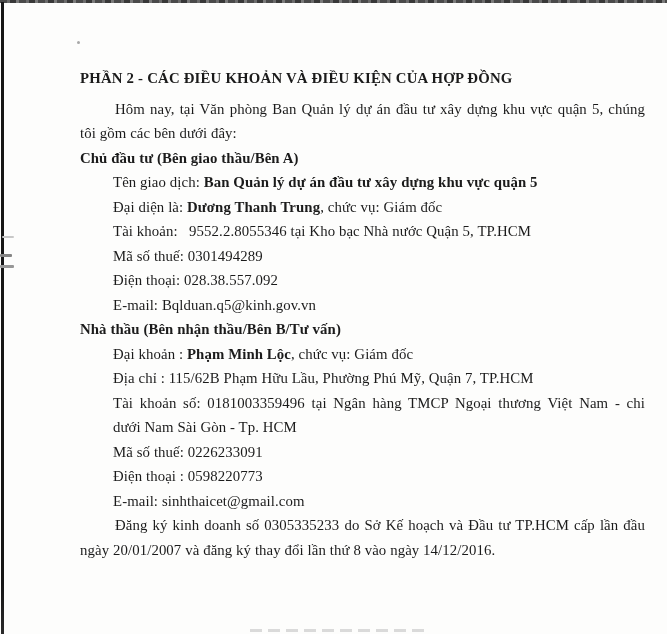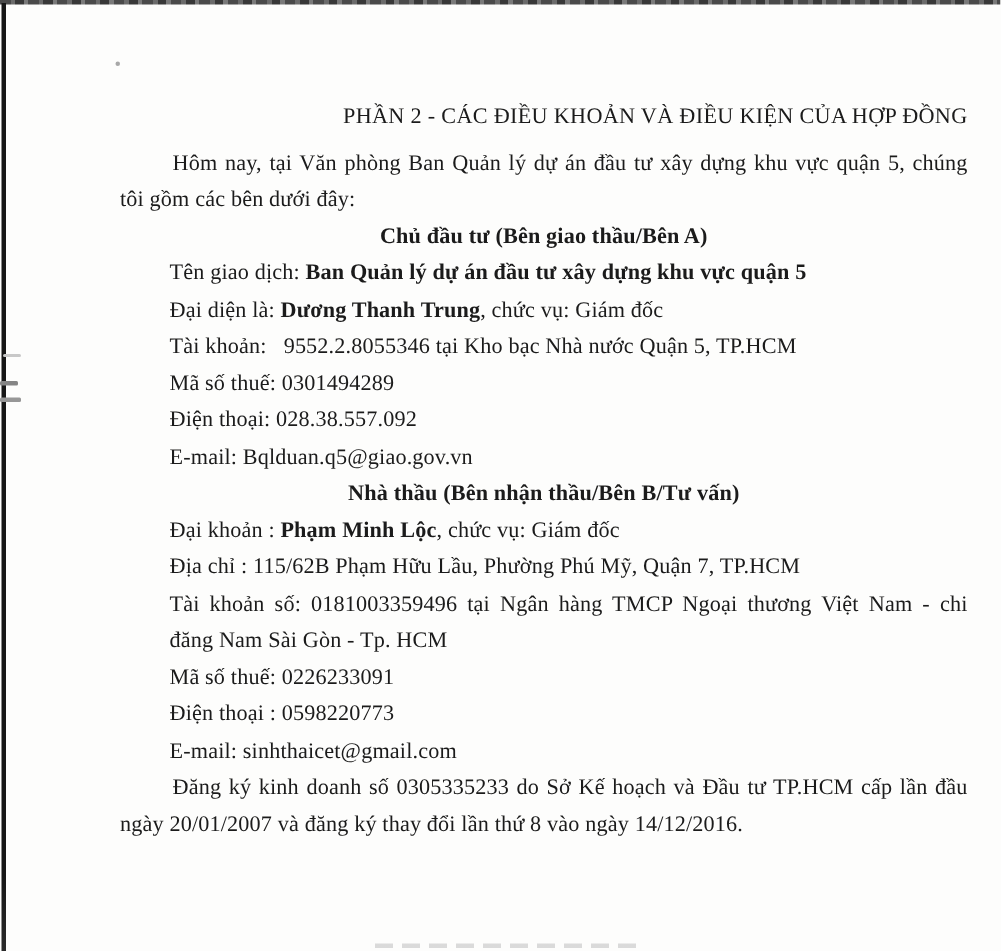--- a/index.html
+++ b/index.html
@@ -27,27 +27,27 @@
     position:absolute;left:250px;top:629px;width:180px;height:3px;opacity:.85;
     background:repeating-linear-gradient(90deg,#d4d4d4 0 12px,transparent 12px 18px);
   }
   
   .content{
     position:absolute;left:80px;top:66px;width:565px;
     font-size:14.8px;letter-spacing:.1px;
   }
   .content p{margin:0;line-height:24.5px;white-space:pre-wrap;}
   .doc-title{
-    font-weight:normal;text-align:right;margin-bottom:6px !important;
+    font-weight:bold;text-align:left;margin-bottom:6px !important;
     letter-spacing:.2px;
   }
   .indent{text-indent:35px;}
   .just{text-align:justify;text-align-last:justify;}
   .detail{margin-left:33px !important;}
-  .bold{font-weight:bold;text-align:center;}
+  .bold{font-weight:bold;}
 </style>
 </head>
 <body>
 
 <div class="top-strip"></div>
 <div class="left-border"></div>
 <div class="speck"></div>
 <div class="margin-mark mm1"></div>
 <div class="margin-mark mm2"></div>
 <div class="margin-mark mm3"></div>
@@ -62,30 +62,30 @@
 
   <p class="bold">Chủ đầu tư (Bên giao thầu/Bên A)</p>
 
   <p class="detail"><span>Tên giao dịch: </span><span class="bold">Ban Quản lý dự án đầu tư xây dựng khu vực quận 5</span></p>
 
   <p class="detail"><span>Đại diện là: </span><span class="bold">Dương Thanh Trung</span><span>, chức vụ: Giám đốc</span></p>
 
   <p class="detail">Tài khoản:   9552.2.8055346 tại Kho bạc Nhà nước Quận 5, TP.HCM</p>
   <p class="detail">Mã số thuế: 0301494289</p>
   <p class="detail">Điện thoại: 028.38.557.092</p>
-  <p class="detail">E-mail: Bqlduan.q5@giao.gov.vn</p>
+  <p class="detail">E-mail: Bqlduan.q5@kinh.gov.vn</p>
 
   <p class="bold">Nhà thầu (Bên nhận thầu/Bên B/Tư vấn)</p>
 
 
   <p class="detail"><span>Đại khoản : </span><span class="bold">Phạm Minh Lộc</span><span>, chức vụ: Giám đốc</span></p>
 
   <p class="detail">Địa chỉ : 115/62B Phạm Hữu Lầu, Phường Phú Mỹ, Quận 7, TP.HCM</p>
   <p class="detail just">Tài khoản số: 0181003359496 tại Ngân hàng TMCP Ngoại thương Việt Nam - chi</p>
-  <p class="detail">đăng Nam Sài Gòn - Tp. HCM</p>
+  <p class="detail">dưới Nam Sài Gòn - Tp. HCM</p>
   <p class="detail">Mã số thuế: 0226233091</p>
   <p class="detail">Điện thoại : 0598220773</p>
   <p class="detail">E-mail: sinhthaicet@gmail.com</p>
 
   <p class="indent just">Đăng ký kinh doanh số 0305335233 do Sở Kế hoạch và Đầu tư TP.HCM cấp lần đầu</p>
   <p>ngày 20/01/2007 và đăng ký thay đổi lần thứ 8 vào ngày 14/12/2016.</p>
 
 </div>
 
 </body></html>

